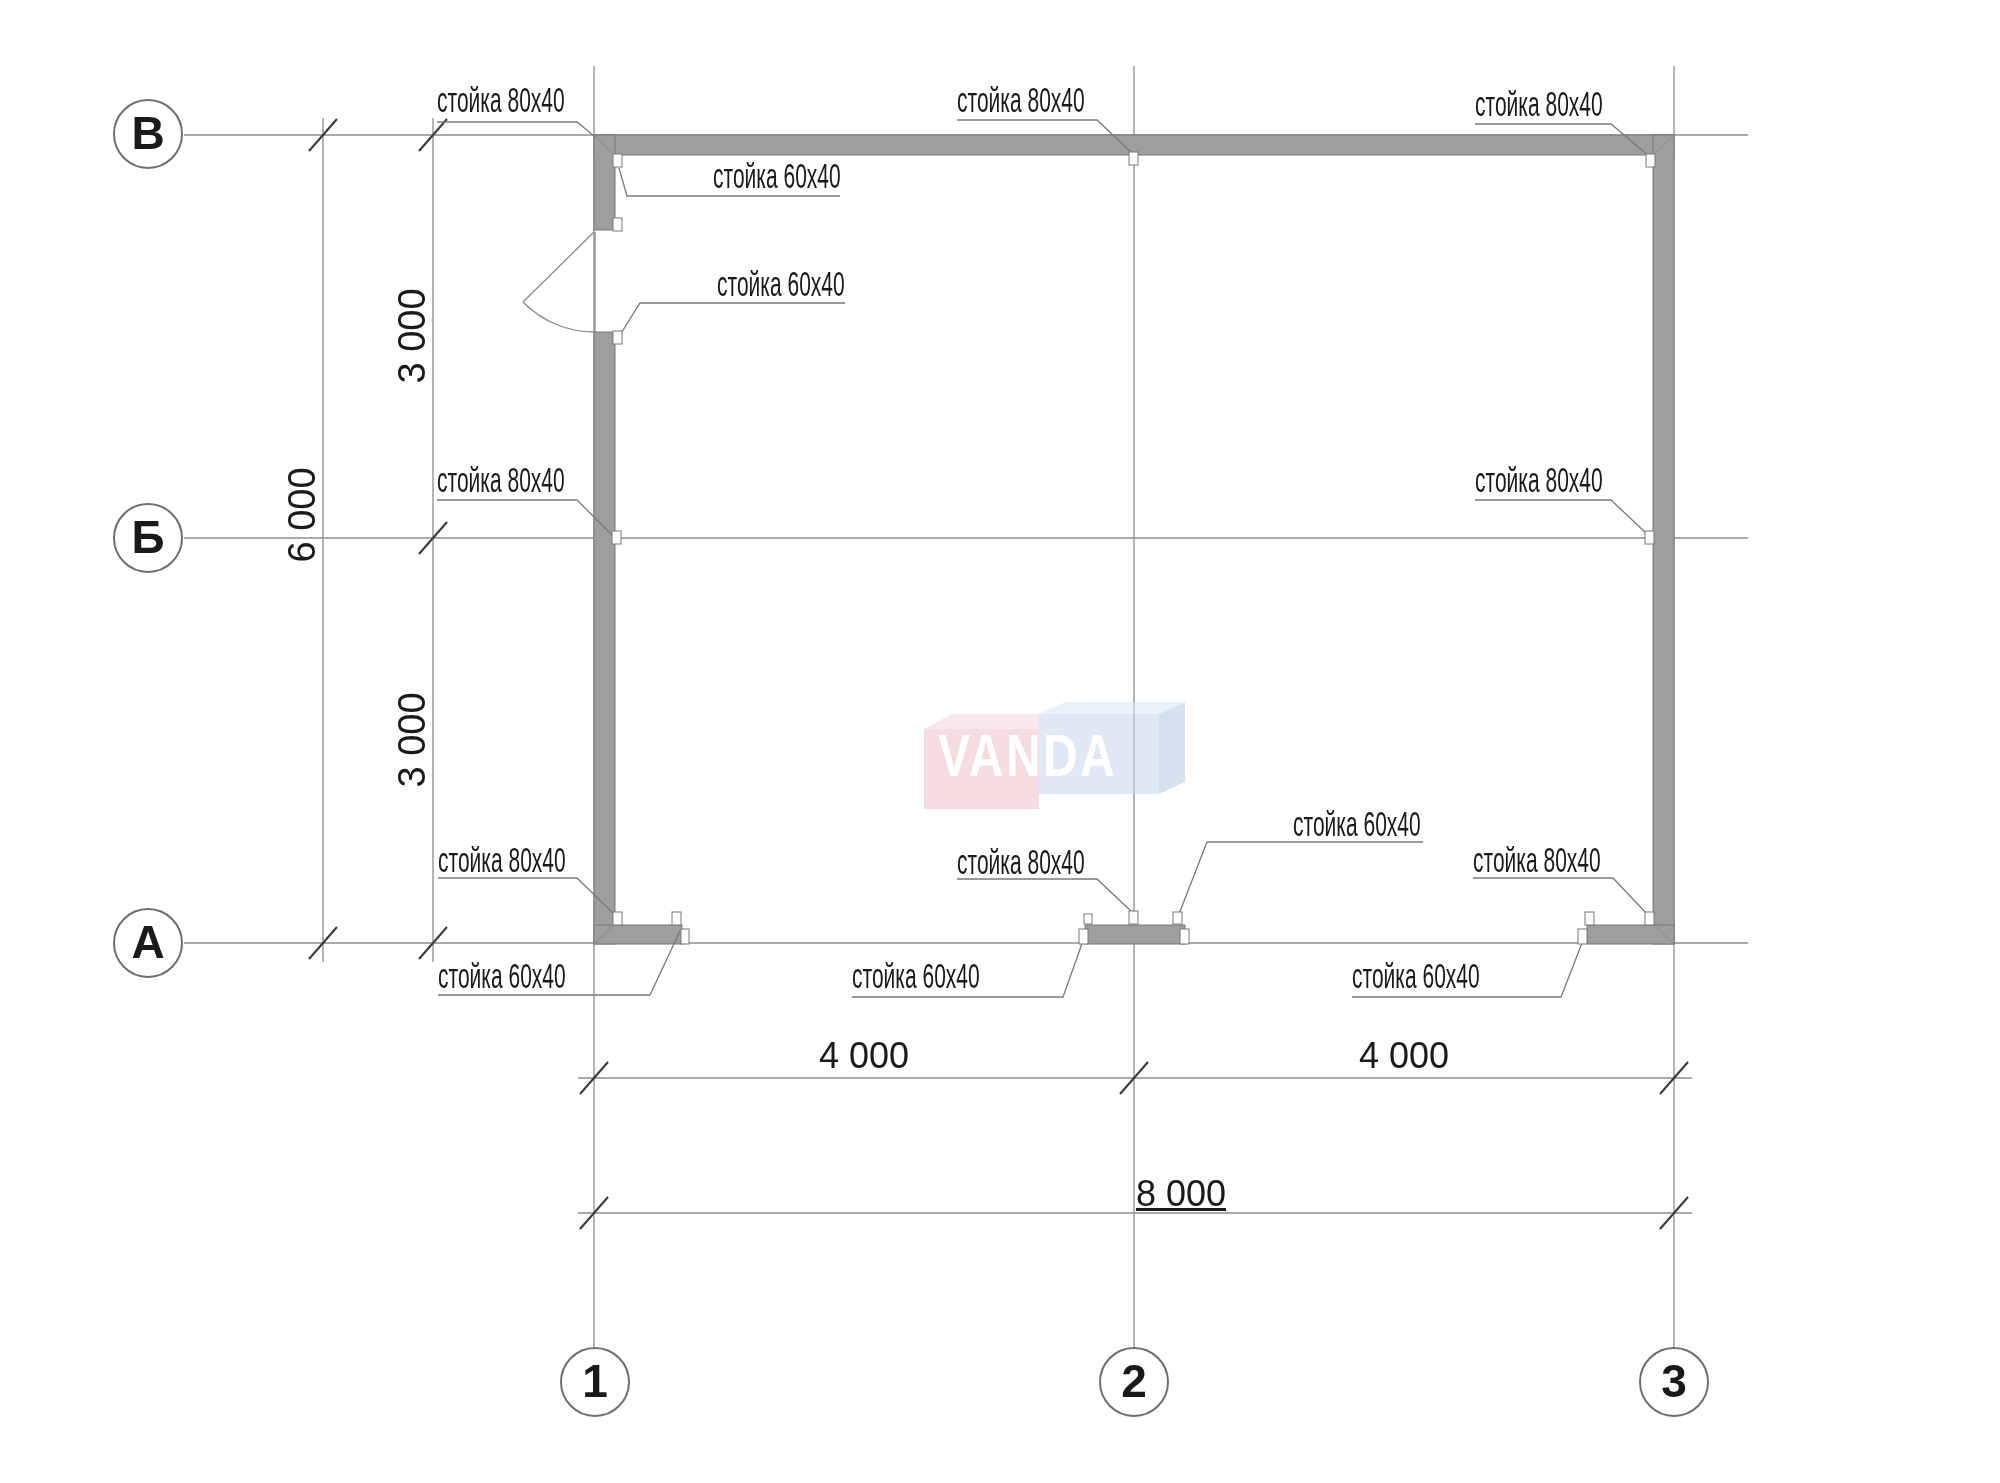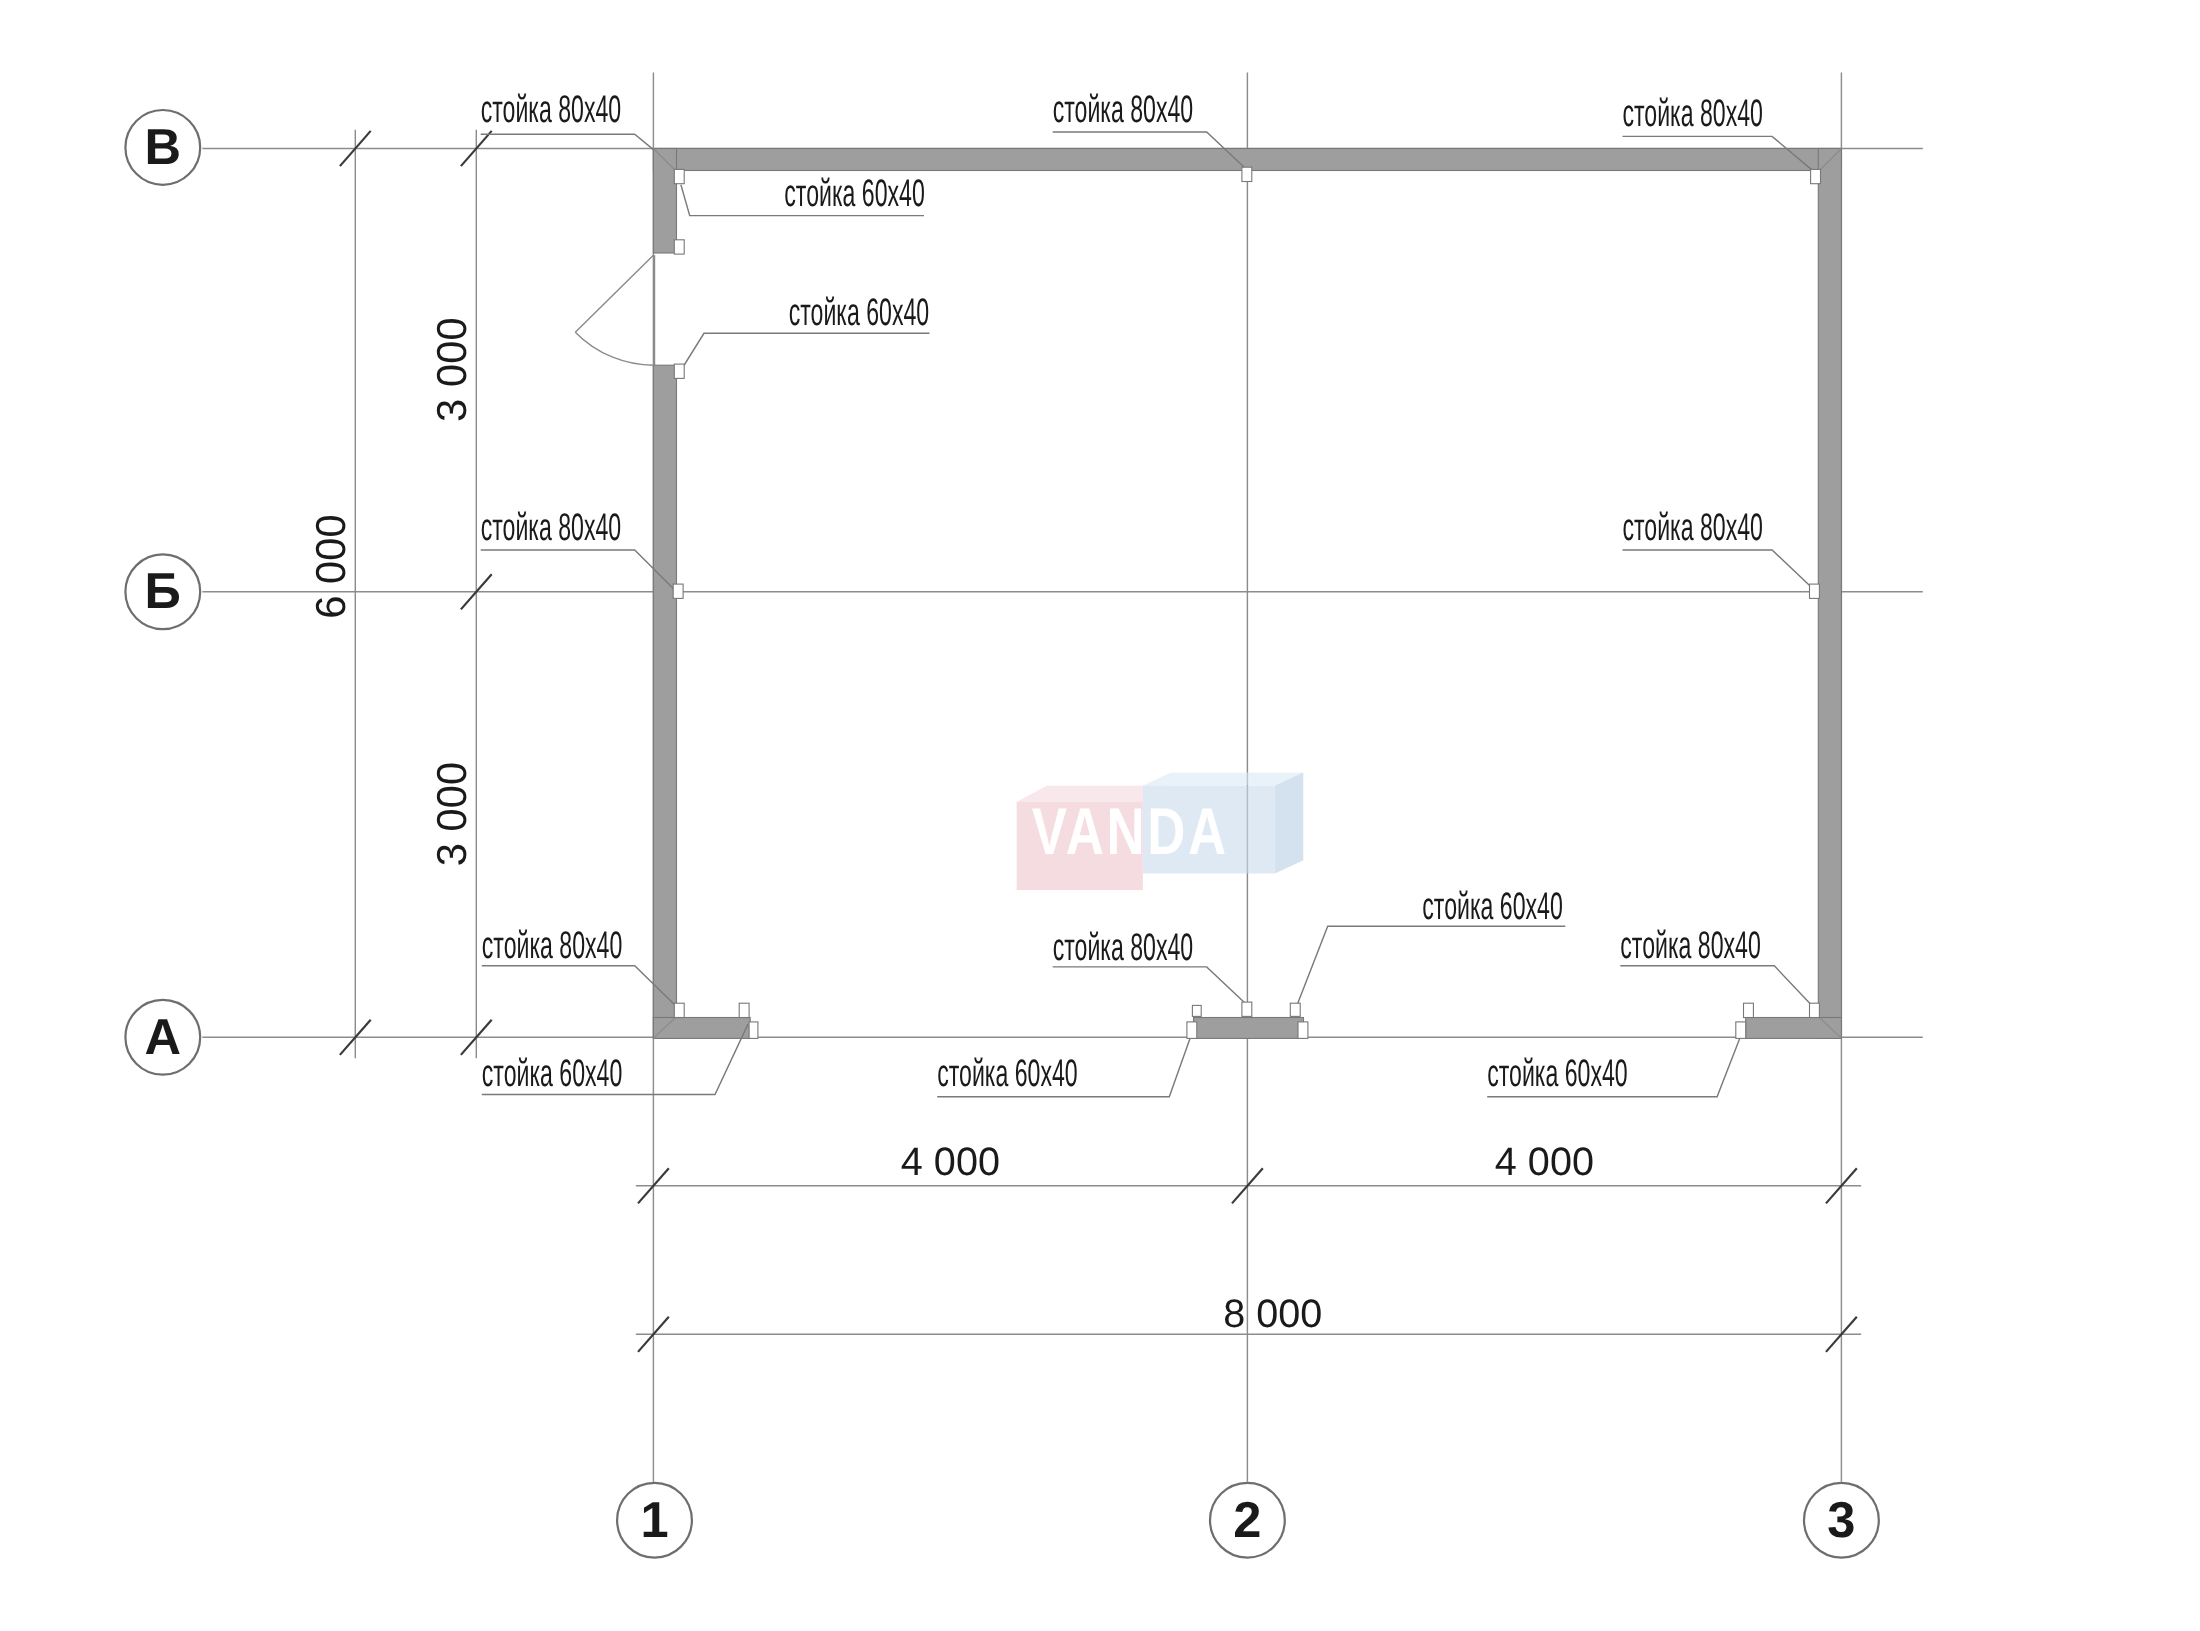--- a/index.html
+++ b/index.html
@@ -142,21 +142,21 @@
   <div class="txt stud-label" style="left:438px;top:842px;">стойка 80х40</div>
   <div class="txt stud-label" style="left:957px;top:844px;">стойка 80х40</div>
   <div class="txt stud-label" style="left:1293px;top:806px;">стойка 60х40</div>
   <div class="txt stud-label" style="left:1473px;top:842px;">стойка 80х40</div>
   <div class="txt stud-label" style="left:438px;top:958px;">стойка 60х40</div>
   <div class="txt stud-label" style="left:852px;top:958px;">стойка 60х40</div>
   <div class="txt stud-label" style="left:1352px;top:958px;">стойка 60х40</div>
 
   <div class="txt dim-h" style="left:864px;top:1038px;">4 000</div>
   <div class="txt dim-h" style="left:1404px;top:1038px;">4 000</div>
-  <div class="txt dim-h" style="left:1157px;top:1176px;">8 000</div>
+  <div class="txt dim-h" style="left:1181px;top:1176px;text-decoration:underline;">8 000</div>
   <div class="txt dim-v" style="left:412px;top:336px;">3 000</div>
   <div class="txt dim-v" style="left:412px;top:740px;">3 000</div>
   <div class="txt dim-v" style="left:302px;top:515px;">6 000</div>
 
   <div class="bubble" style="left:113px;top:99px;">В</div>
   <div class="bubble" style="left:113px;top:503px;">Б</div>
   <div class="bubble" style="left:113px;top:908px;">А</div>
   <div class="bubble" style="left:560px;top:1347px;">1</div>
   <div class="bubble" style="left:1099px;top:1347px;">2</div>
   <div class="bubble" style="left:1639px;top:1347px;">3</div>

